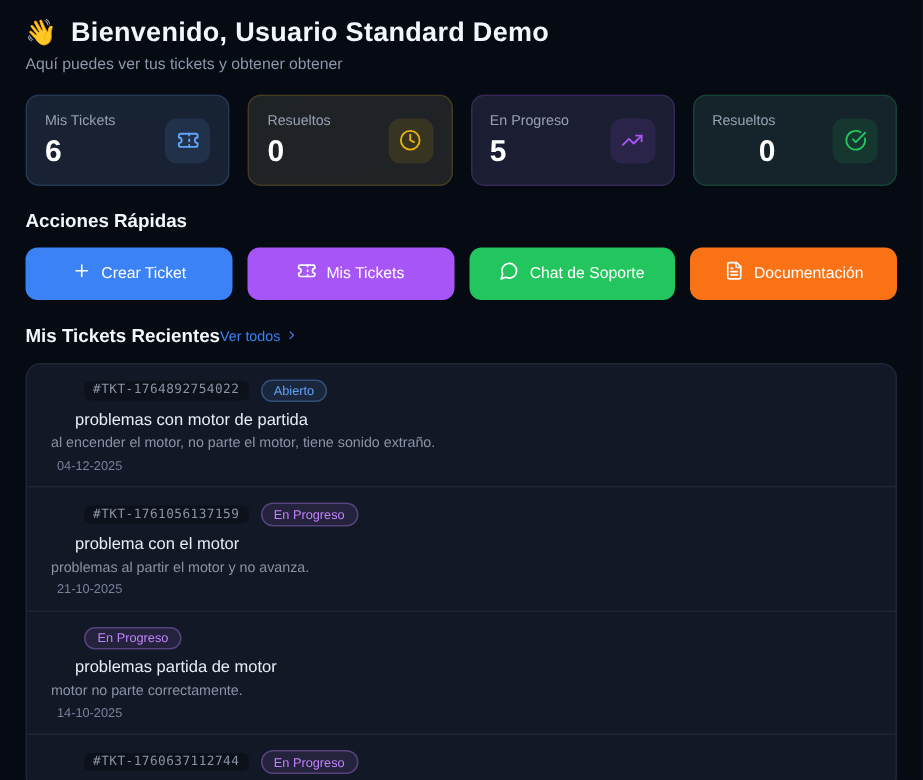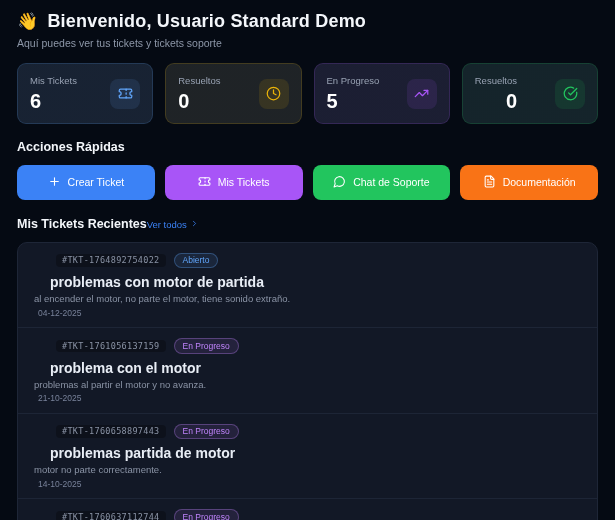--- a/index.html
+++ b/index.html
@@ -67,36 +67,36 @@
     display: flex; justify-content: space-between; cursor: pointer;
   }
   .ticket-row:last-child { border-bottom: none; }
   .ticket-meta { display: flex; align-items: center; gap: 8px; margin-left: 22px; }
   .ticket-id {
     font-family: "DejaVu Sans Mono", monospace; font-size: 8.5px; color: #8a93a5;
     background: rgba(0,0,0,.28); padding: 2px 6px; border-radius: 4px;
     letter-spacing: .3px; line-height: 1;
   }
   .ticket-badge { font-size: 8.5px; padding: 2.5px 8px; border-radius: 999px; border: 1px solid; line-height: 1; }
-  .ticket-title { margin-top: 7px; font-size: 14px; font-weight: 700; color: #e8edf5; line-height: 1; padding-left: 16px; }
+  .ticket-title { margin-top: 7px; font-size: 11px; font-weight: 400; color: #e8edf5; line-height: 1; padding-left: 16px; }
   .ticket-desc { margin-top: 5px; font-size: 9.5px; color: #8a93a5; line-height: 1; }
   .ticket-date { margin-top: 5px; font-size: 8.5px; color: #78829a; display: flex; align-items: center; gap: 4px; line-height: 1; }
   .ticket-chevron { color: #5d6779; display: flex; align-items: flex-start; padding-top: 2px; flex: none; }
 </style>
 </head>
 <body>
 
 <div class="page">
 
   <header>
     <h1 class="page-title">
       <span class="emoji">👋</span>
       <span>Bienvenido, Usuario Standard Demo</span>
     </h1>
-    <p class="subtitle">Aquí puedes ver tus tickets y tickets soporte</p>
+    <p class="subtitle">Aquí puedes ver tus tickets y obtener obtener</p>
   </header>
 
   <div class="stats-row">
 
       <div class="stat-card" style="background: linear-gradient(rgba(96, 165, 250, 0.05), rgba(96, 165, 250, 0.05)) rgb(20, 27, 40); border-color: rgba(96, 165, 250, 0.18);">
         <div class="stat-text">
           <div class="stat-label">Mis Tickets</div>
           <div class="stat-value">6</div>
         </div>
         <div class="stat-icon" style="background: rgba(96, 165, 250, 0.12); color: rgb(96, 165, 250);">
@@ -230,21 +230,20 @@
             <span></span>
             <span>21-10-2025</span>
           </div>
         </div>
         <span class="ticket-chevron"></span>
       </div>
 
       <div class="ticket-row">
         <div class="ticket-main">
           <div class="ticket-meta">
-            <span class="ticket-id">#TKT-1760658897443</span>
             <span class="ticket-badge" style="color: rgb(192, 132, 252); border-color: rgba(192, 132, 252, 0.333); background: rgba(192, 132, 252, 0.1);">En Progreso</span>
           </div>
           <div class="ticket-title">problemas partida de motor</div>
           <div class="ticket-desc">motor no parte correctamente.</div>
           <div class="ticket-date">
             <span></span>
             <span>14-10-2025</span>
           </div>
         </div>
         <span class="ticket-chevron"></span>

